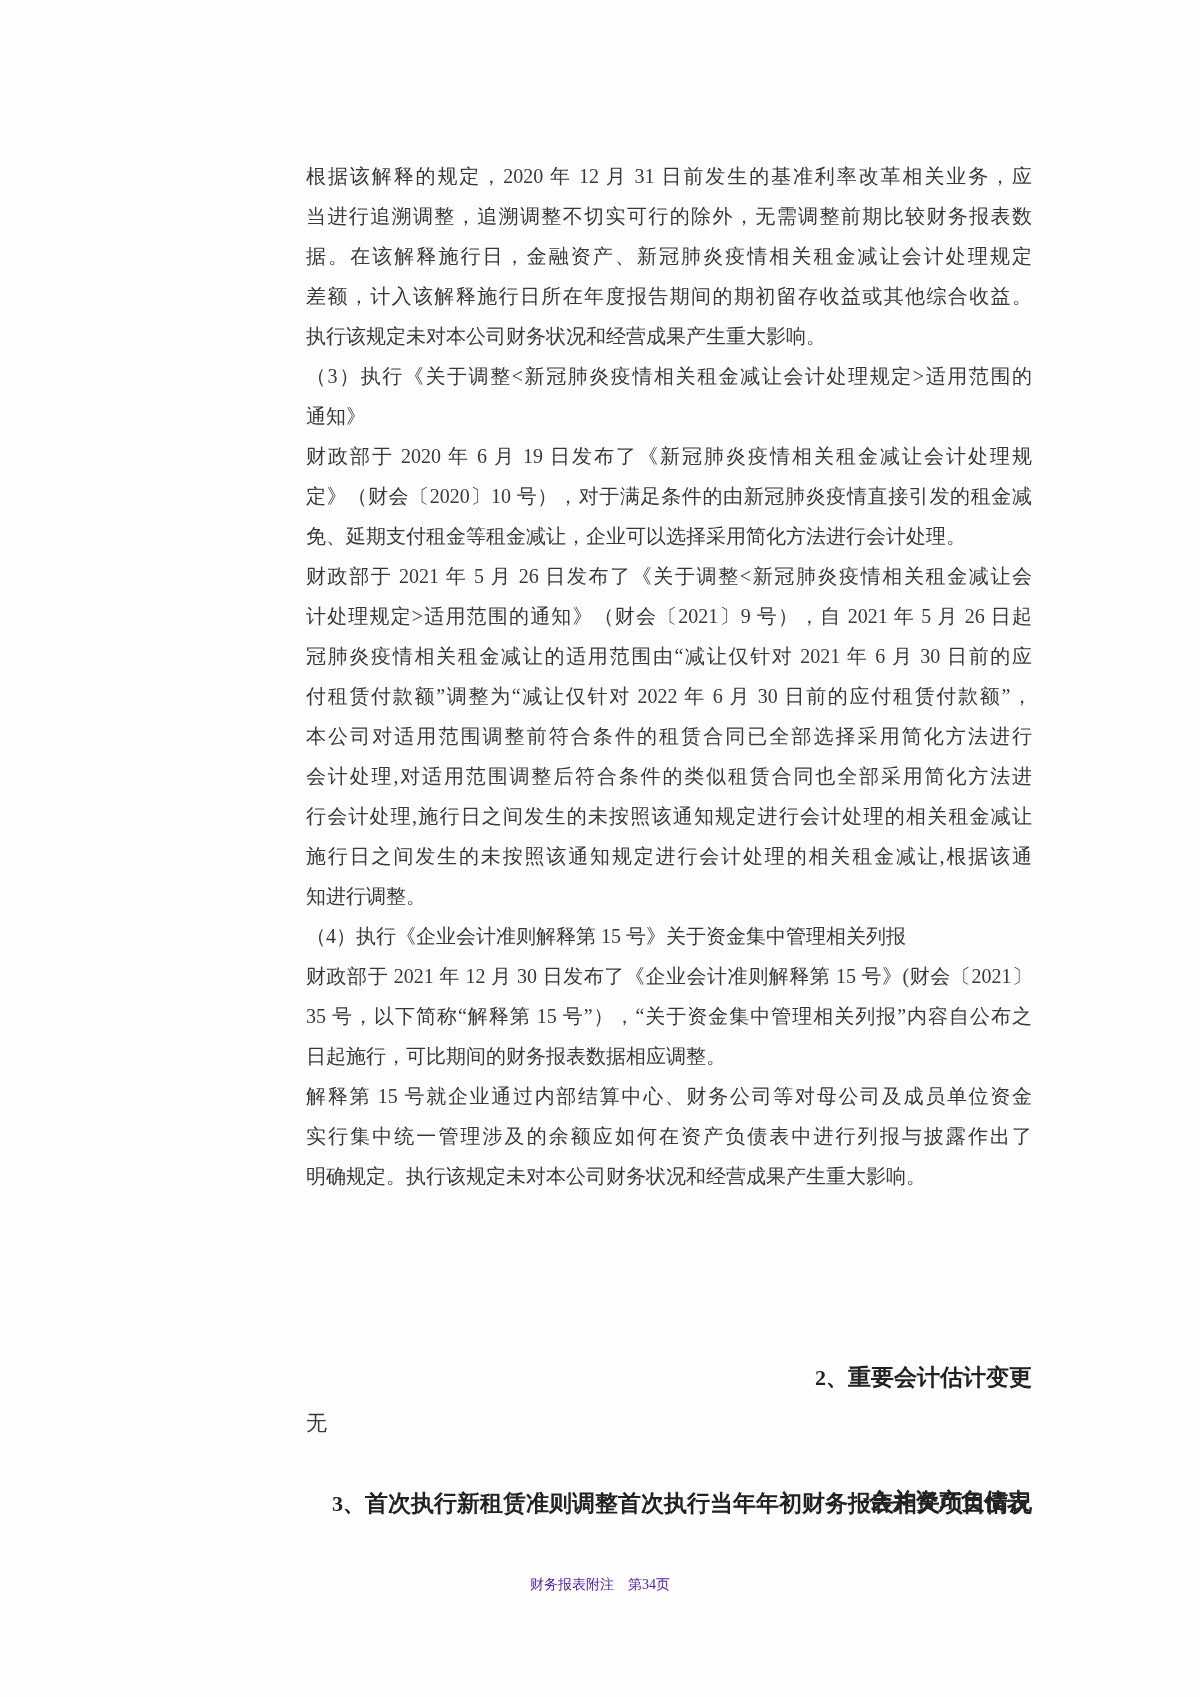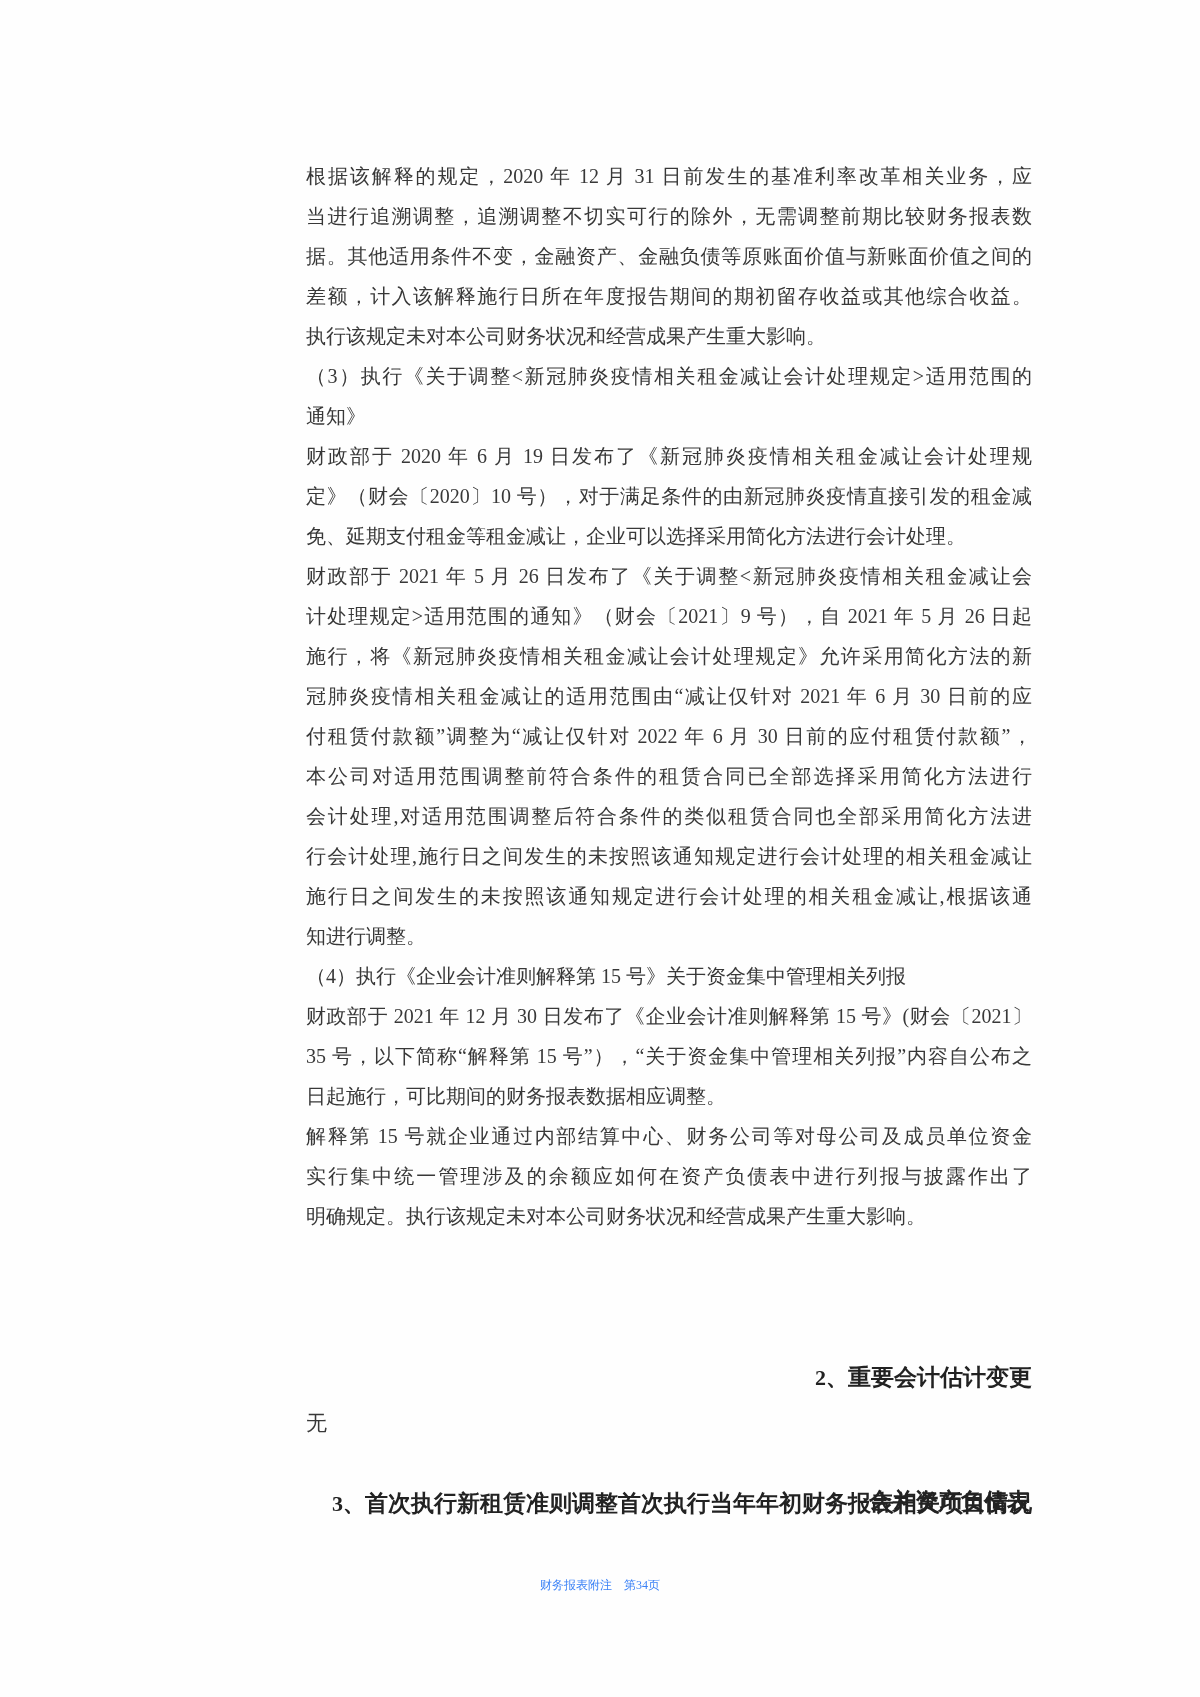--- a/index.html
+++ b/index.html
@@ -60,42 +60,41 @@
     height: 40px; line-height: 40px;
     text-align: right;
     font-weight: bold; color: #222222;
     font-size: 23px;
   }
   .footer {
     position: absolute;
     left: 0; top: 1566px; width: 1200px;
     height: 38px; line-height: 38px;
     text-align: center;
-    font-size: 12px; color: #3b82f6;
+    font-size: 14px; color: #4c1d95;
   }
 </style>
 </head>
 <body>
 
 <div class="page">
 
   <div class="body-block">
       <div class="line">根据该解释的规定，2020 年 12 月 31 日前发生的基准利率改革相关业务，应</div>
       <div class="line">当进行追溯调整，追溯调整不切实可行的除外，无需调整前期比较财务报表数</div>
-      <div class="line">据。其他适用条件不变，金融资产、金融负债等原账面价值与新账面价值之间的</div>
+      <div class="line">据。在该解释施行日，金融资产、新冠肺炎疫情相关租金减让会计处理规定</div>
       <div class="line">差额，计入该解释施行日所在年度报告期间的期初留存收益或其他综合收益。</div>
       <div class="line end">执行该规定未对本公司财务状况和经营成果产生重大影响。</div>
       <div class="line">（3）执行《关于调整&lt;新冠肺炎疫情相关租金减让会计处理规定&gt;适用范围的</div>
       <div class="line end">通知》</div>
       <div class="line">财政部于 2020 年 6 月 19 日发布了《新冠肺炎疫情相关租金减让会计处理规</div>
       <div class="line">定》（财会〔2020〕10 号），对于满足条件的由新冠肺炎疫情直接引发的租金减</div>
       <div class="line end">免、延期支付租金等租金减让，企业可以选择采用简化方法进行会计处理。</div>
       <div class="line">财政部于 2021 年 5 月 26 日发布了《关于调整&lt;新冠肺炎疫情相关租金减让会</div>
       <div class="line">计处理规定&gt;适用范围的通知》（财会〔2021〕9 号），自 2021 年 5 月 26 日起</div>
-      <div class="line">施行，将《新冠肺炎疫情相关租金减让会计处理规定》允许采用简化方法的新</div>
       <div class="line">冠肺炎疫情相关租金减让的适用范围由“减让仅针对 2021 年 6 月 30 日前的应</div>
       <div class="line">付租赁付款额”调整为“减让仅针对 2022 年 6 月 30 日前的应付租赁付款额”，</div>
       <div class="line">本公司对适用范围调整前符合条件的租赁合同已全部选择采用简化方法进行</div>
       <div class="line">会计处理,对适用范围调整后符合条件的类似租赁合同也全部采用简化方法进</div>
       <div class="line">行会计处理,施行日之间发生的未按照该通知规定进行会计处理的相关租金减让</div>
       <div class="line">施行日之间发生的未按照该通知规定进行会计处理的相关租金减让,根据该通</div>
       <div class="line end">知进行调整。</div>
       <div class="line end">（4）执行《企业会计准则解释第 15 号》关于资金集中管理相关列报</div>
       <div class="line">财政部于 2021 年 12 月 30 日发布了《企业会计准则解释第 15 号》(财会〔2021〕</div>
       <div class="line">35 号，以下简称“解释第 15 号”），“关于资金集中管理相关列报”内容自公布之</div>

